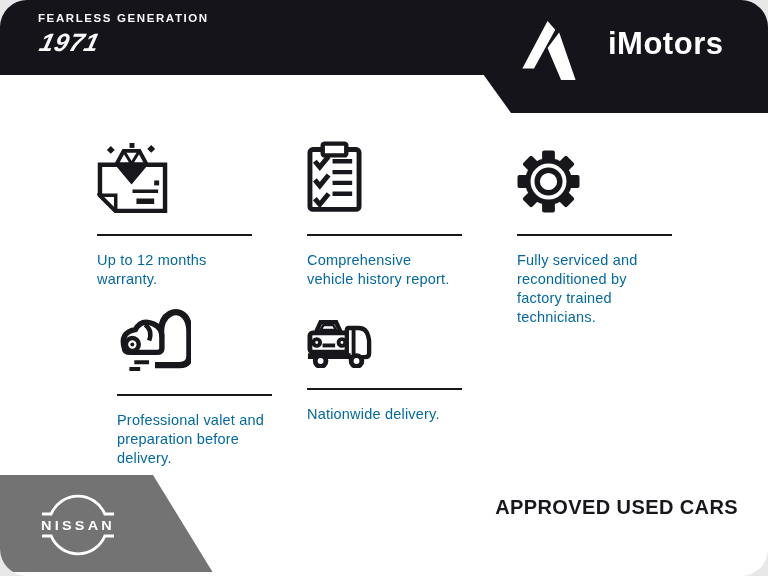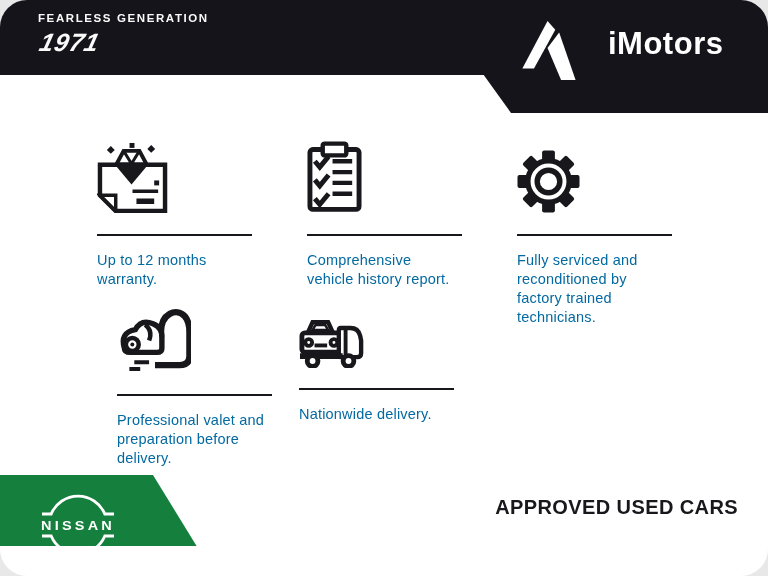--- a/index.html
+++ b/index.html
@@ -33,38 +33,38 @@
   .imotors-word{
     position:absolute;left:584px;top:26px;
     color:#ffffff;font-size:31px;font-weight:700;letter-spacing:0.5px;margin-left:24px;
   }
   
   .cell{position:absolute;width:170px;}
   .cell1{left:97px;top:140px;}
   .cell2{left:307px;top:140px;}
   .cell3{left:517px;top:140px;}
   .cell4{left:97px;top:308px;margin-left:20px;}
-  .cell5{left:299px;top:302px;}
+  .cell5{left:307px;top:302px;}
   .iconbox{display:flex;align-items:flex-end;}
   .row1 .iconbox{height:73px;}
   .row2 .iconbox{height:66px;}
   .divider{width:155px;height:2px;background:#17171c;}
   .row1 .divider{margin-top:21px;}
   .row2 .divider{margin-top:20px;}
   .feature-text{
     margin-top:15px;
     color:#0369a1;font-size:14.5px;line-height:19px;font-weight:500;
     letter-spacing:0.2px;white-space:pre-line;
   }
   .icon-stroke{stroke:#17171c;fill:none;}
   .icon-fillwhite{stroke:#17171c;fill:#ffffff;}
   
   .bottom-left-shape{
-    position:absolute;left:0;top:475px;width:220px;height:71px;
-    background:#15803d;
+    position:absolute;left:0;top:475px;width:220px;height:97px;
+    background:#737373;
     -webkit-clip-path:polygon(0 0,153px 0,215px 101px,0 101px);
     clip-path:polygon(0 0,153px 0,215px 101px,0 101px);
   }
   .nissan-logo{position:absolute;left:28px;top:10px;}
   .nissan-text{
     font-family:"Liberation Sans",sans-serif;font-size:13.5px;font-weight:700;
     letter-spacing:3px;fill:#ffffff;
   }
   .approved{
     position:absolute;right:30px;top:496px;

